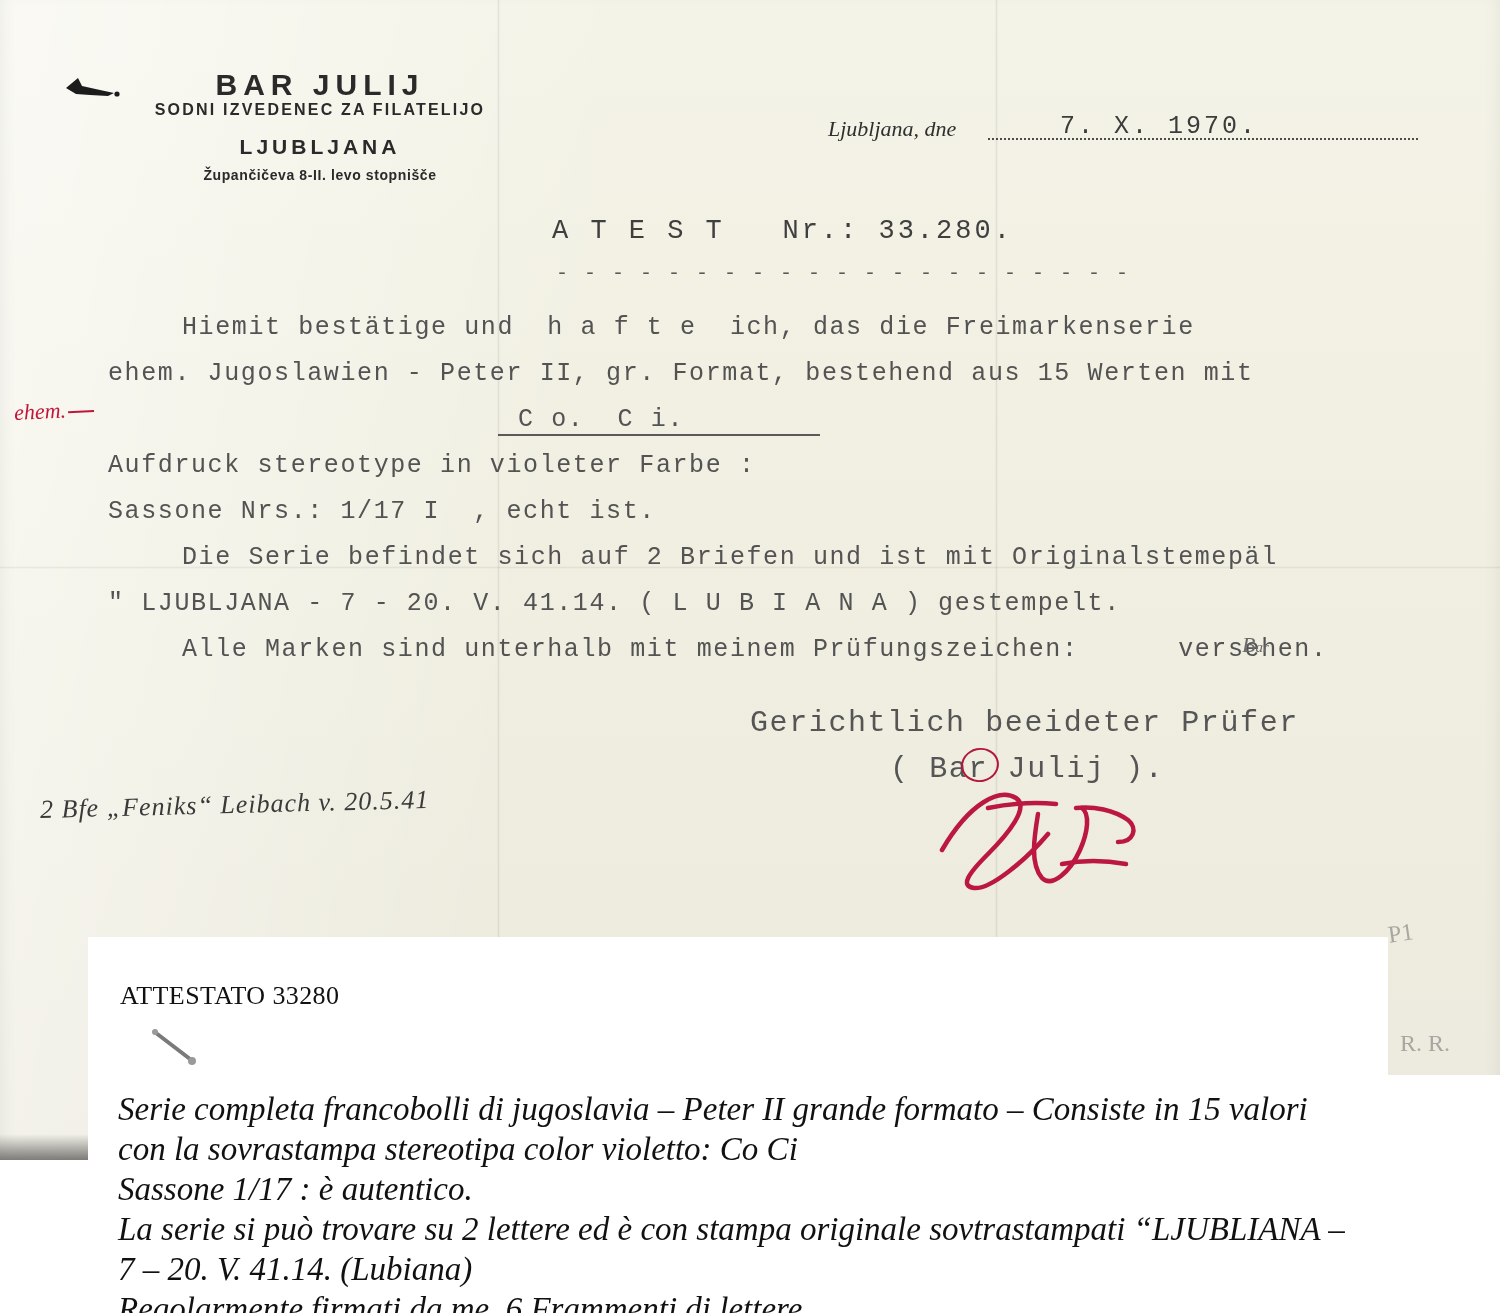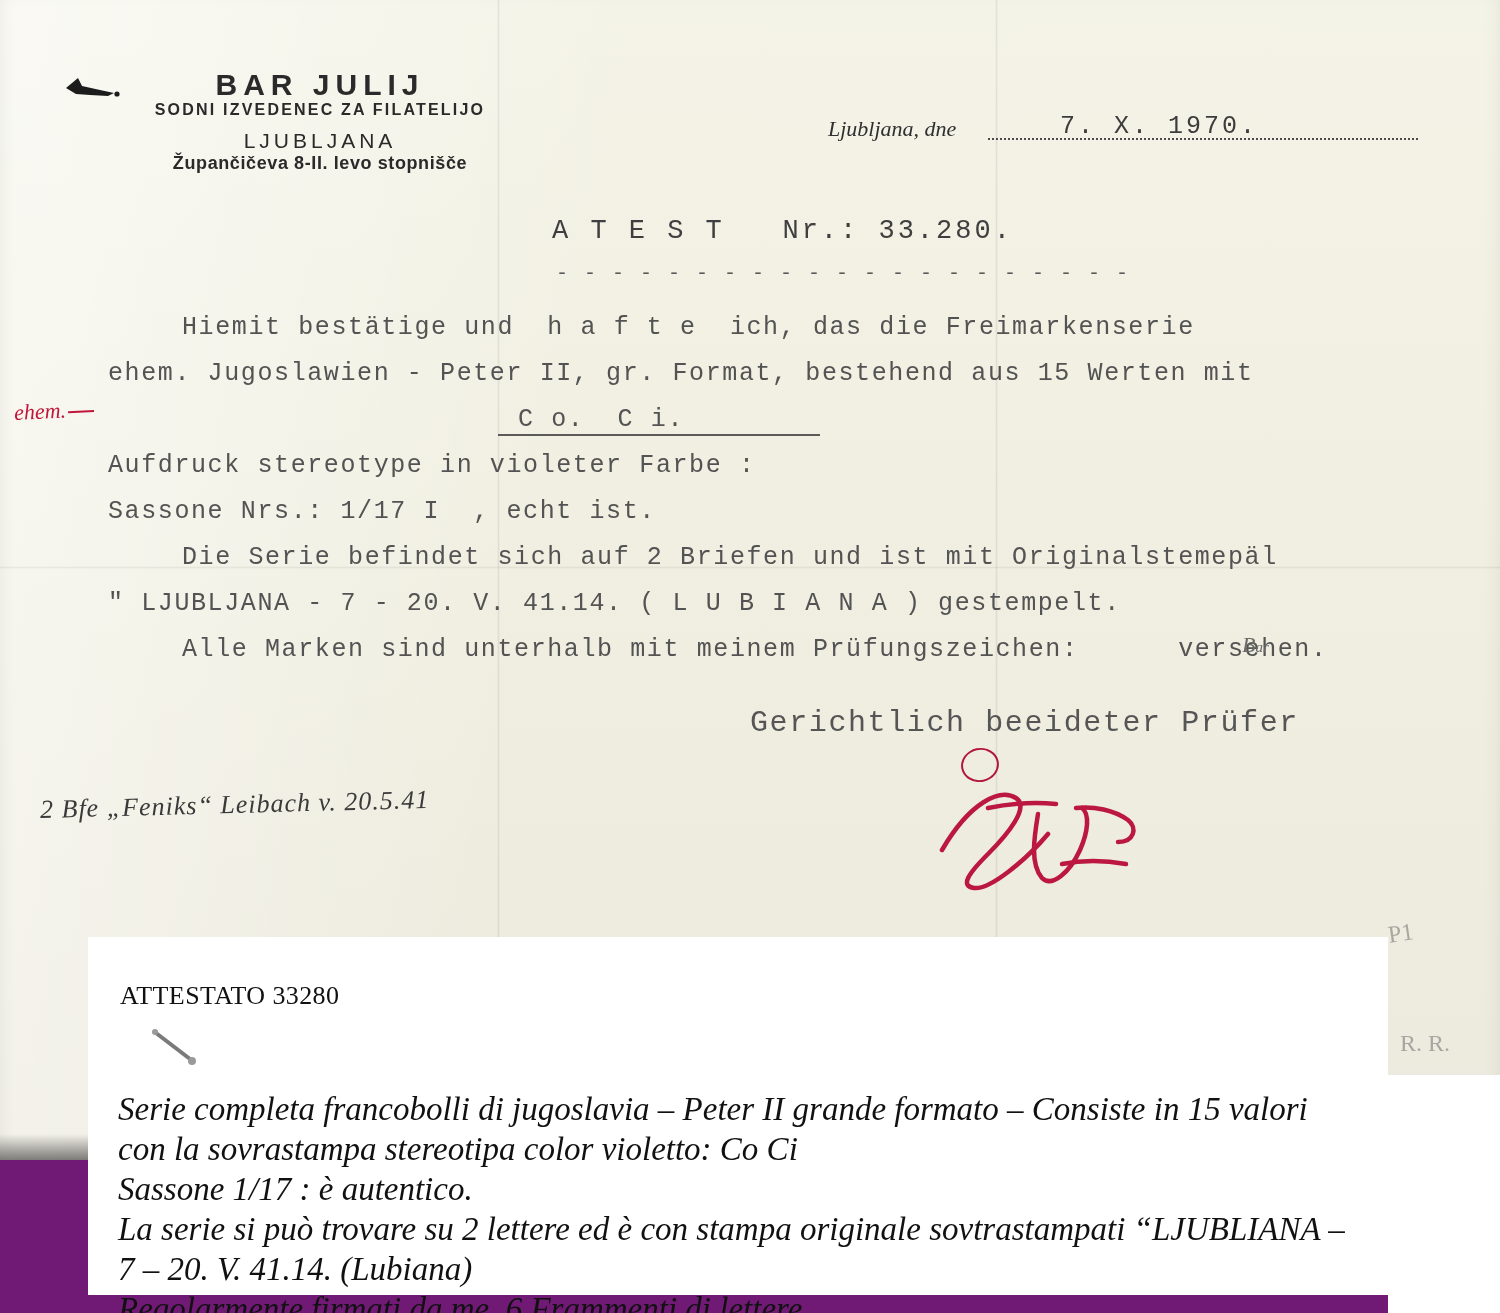--- a/index.html
+++ b/index.html
@@ -4,21 +4,21 @@
 <style>
   html, body {
     margin: 0;
     padding: 0;
     background: #000000;
   }
   #page {
     position: relative;
     width: 1500px;
     height: 1313px;
-    background: #701a75;
+    background: #ffffff;
     overflow: hidden;
     font-family: "Liberation Sans", sans-serif;
   }
 
   
   .sheet {
     position: absolute;
     left: 0;
     top: 0;
     width: 1500px;
@@ -71,26 +71,27 @@
   }
   .lh-sub {
     font-size: 16px;
     letter-spacing: 2.2px;
     margin-top: 0;
     font-weight: bold;
   }
   .lh-city {
     font-size: 21px;
     letter-spacing: 4px;
-    margin-top: 10px;
-    font-weight: normal;
+    margin-top: 16px;
+    font-weight: bold;
   }
   .lh-addr {
-    font-size: 18px;
+    font-size: 14px;
     letter-spacing: 0.6px;
+    margin-top: 8px;
     font-weight: bold;
   }
   .lh-logo {
     position: absolute;
     left: -0px;
     top: 6px;
     width: 70px;
     height: 34px;
   }
 
@@ -345,20 +346,21 @@
     <div class="underline-violet"></div>
 
     <div style="position:absolute;left:1242px;top:632px;font-family:'Liberation Serif',serif;font-style:italic;font-size:22px;color:#6a6a6a;">B<span style="font-size:15px;">ar</span></div>
 
     <div class="red-note">
       <span>ehem.</span><span class="dash"></span>
     </div>
 
     <div class="sig-block">
       <div class="ln">Gerichtlich beeideter Prüfer</div>
+      <div class="ln name">( Bar Julij ).</div>
     </div>
     <div class="sig-ellipse"></div>
     <svg class="signature-svg" viewBox="0 0 230 130">
       <g fill="none" stroke="#bb1740" stroke-width="4.5" stroke-linecap="round">
         <path d="M12 82 C40 34, 70 20, 86 30 C100 39, 78 66, 58 86 C38 106, 30 118, 44 120 C60 122, 96 92, 118 66"></path>
         <path d="M58 40 C78 36, 104 34, 126 36"></path>
         <path d="M108 46 C104 70, 100 96, 112 110 C122 120, 140 104, 150 82 C158 64, 160 46, 152 40"></path>
         <path d="M146 40 C164 38, 184 42, 198 52 C208 60, 204 74, 188 74"></path>
         <path d="M132 96 C152 92, 174 92, 196 96"></path>
       </g>

